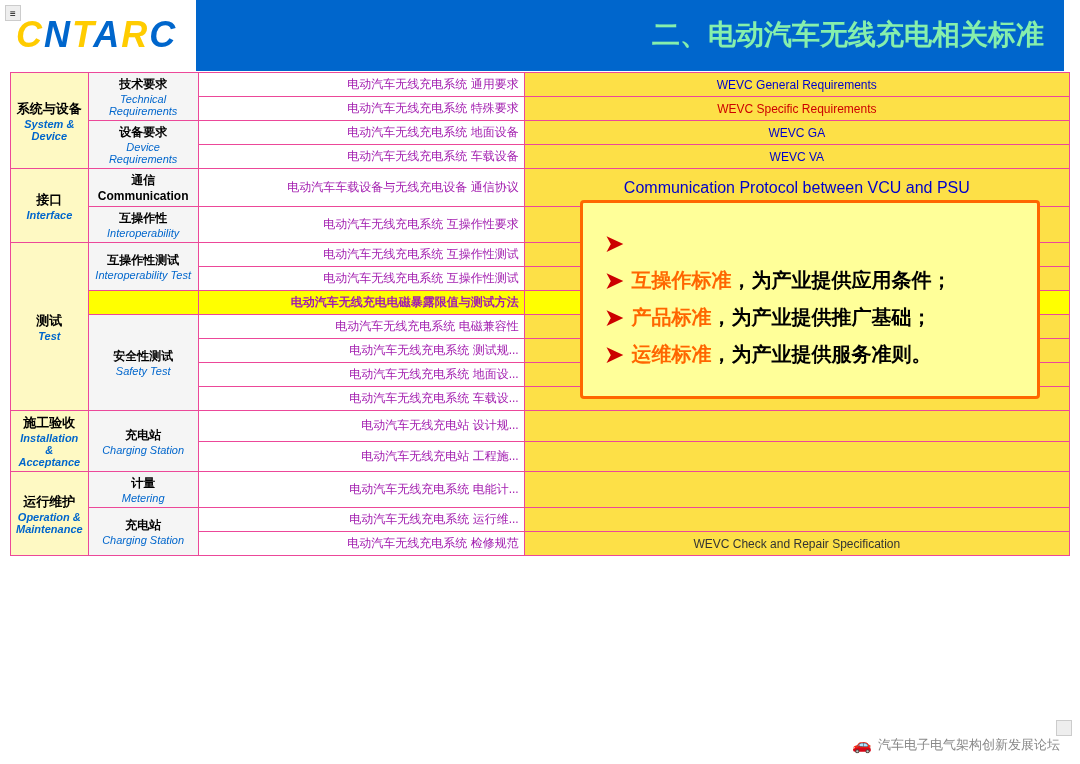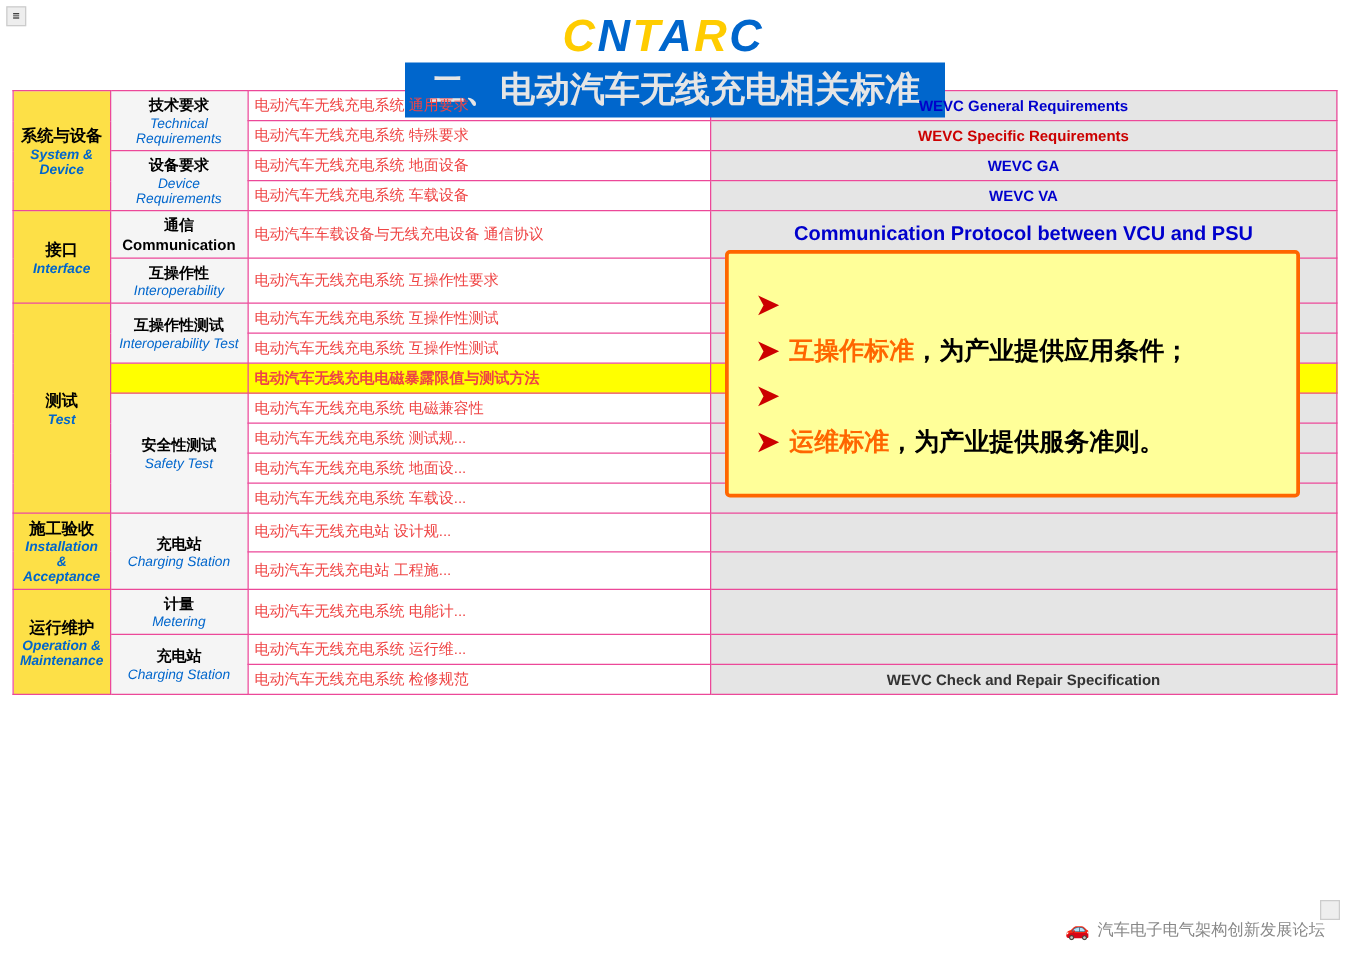--- a/index.html
+++ b/index.html
@@ -17,44 +17,43 @@
       background: white;
       position: relative;
     }
     
     .header {
       display: flex;
       align-items: center;
       padding: 8px 16px;
       background: white;
       height: 70px;
-      flex-direction: column;
     }
     .logo-area {
       width: 180px;
     }
     .logo-text {
       font-size: 36px;
       font-weight: 900;
       color: #0066cc;
       letter-spacing: 2px;
       font-style: italic;
     }
     .logo-text span {
       color: #ffcc00;
     }
     .header-title {
       flex: 1;
       background: #0066cc;
-      color: #e5e5e5;
+      color: #86efac;
       font-size: 28px;
       font-weight: bold;
       text-align: right;
       padding: 8px 20px;
-      height: 44px;
+      height: 72px;
       display: flex;
       align-items: center;
       justify-content: flex-end;
     }
     
     .table-wrapper {
       padding: 0 10px;
       margin-top: 2px;
     }
     .main-table {
@@ -62,41 +61,42 @@
       border-collapse: collapse;
       font-size: 12px;
     }
     .main-table td, .main-table th {
       border: 1px solid #ec4899;
       padding: 3px 5px;
       vertical-align: middle;
     }
     .cat1 {
       text-align: center;
-      background: #fde047;
+      background: #fef9c3;
       font-weight: bold;
       width: 75px;
     }
     .cat1 .zh { font-size: 13px; font-weight: bold; color: #000; }
     .cat1 .en { font-size: 11px; color: #0066cc; font-style: italic; }
     .cat2 {
       text-align: center;
       background: #f5f5f5;
       width: 110px;
     }
     .cat2 .zh { font-size: 12px; font-weight: bold; color: #000; }
     .cat2 .en { font-size: 11px; color: #0066cc; font-style: italic; }
     .item-cell {
-      width: 370px;
+      width: 326px;
       font-size: 12px;
-      color: #ef4444;
+      color: #a21caf;
+      text-align: right;
     }
     .standard-cell {
-      background: #e5e5e5;
-      font-weight: bold;
+      background: #fde047;
+      font-weight: normal;
       font-size: 12px;
       text-align: center;
     }
     .standard-cell.blue-text { color: #0000cc; }
     .standard-cell.red-text { color: #cc0000; }
     .standard-cell.dark { color: #333; }
     
     .overlay-popup {
       position: absolute;
       right: 40px;
@@ -328,20 +328,21 @@
   <div class="overlay-popup">
     <div class="popup-item">
       <span class="arrow">➤</span>
     </div>
     <div class="popup-item">
       <span class="arrow">➤</span>
       <span><span class="key-term">互操作标准</span><span class="rest">，为产业提供应用条件；</span></span>
     </div>
     <div class="popup-item">
       <span class="arrow">➤</span>
+      <span><span class="key-term">产品标准</span><span class="rest">，为产业提供推广基础；</span></span>
     </div>
     <div class="popup-item">
       <span class="arrow">➤</span>
       <span><span class="key-term">运维标准</span><span class="rest">，为产业提供服务准则。</span></span>
     </div>
   </div>
 
   <div class="bottom-right-icon"></div>
 
   <div class="footer-watermark">

